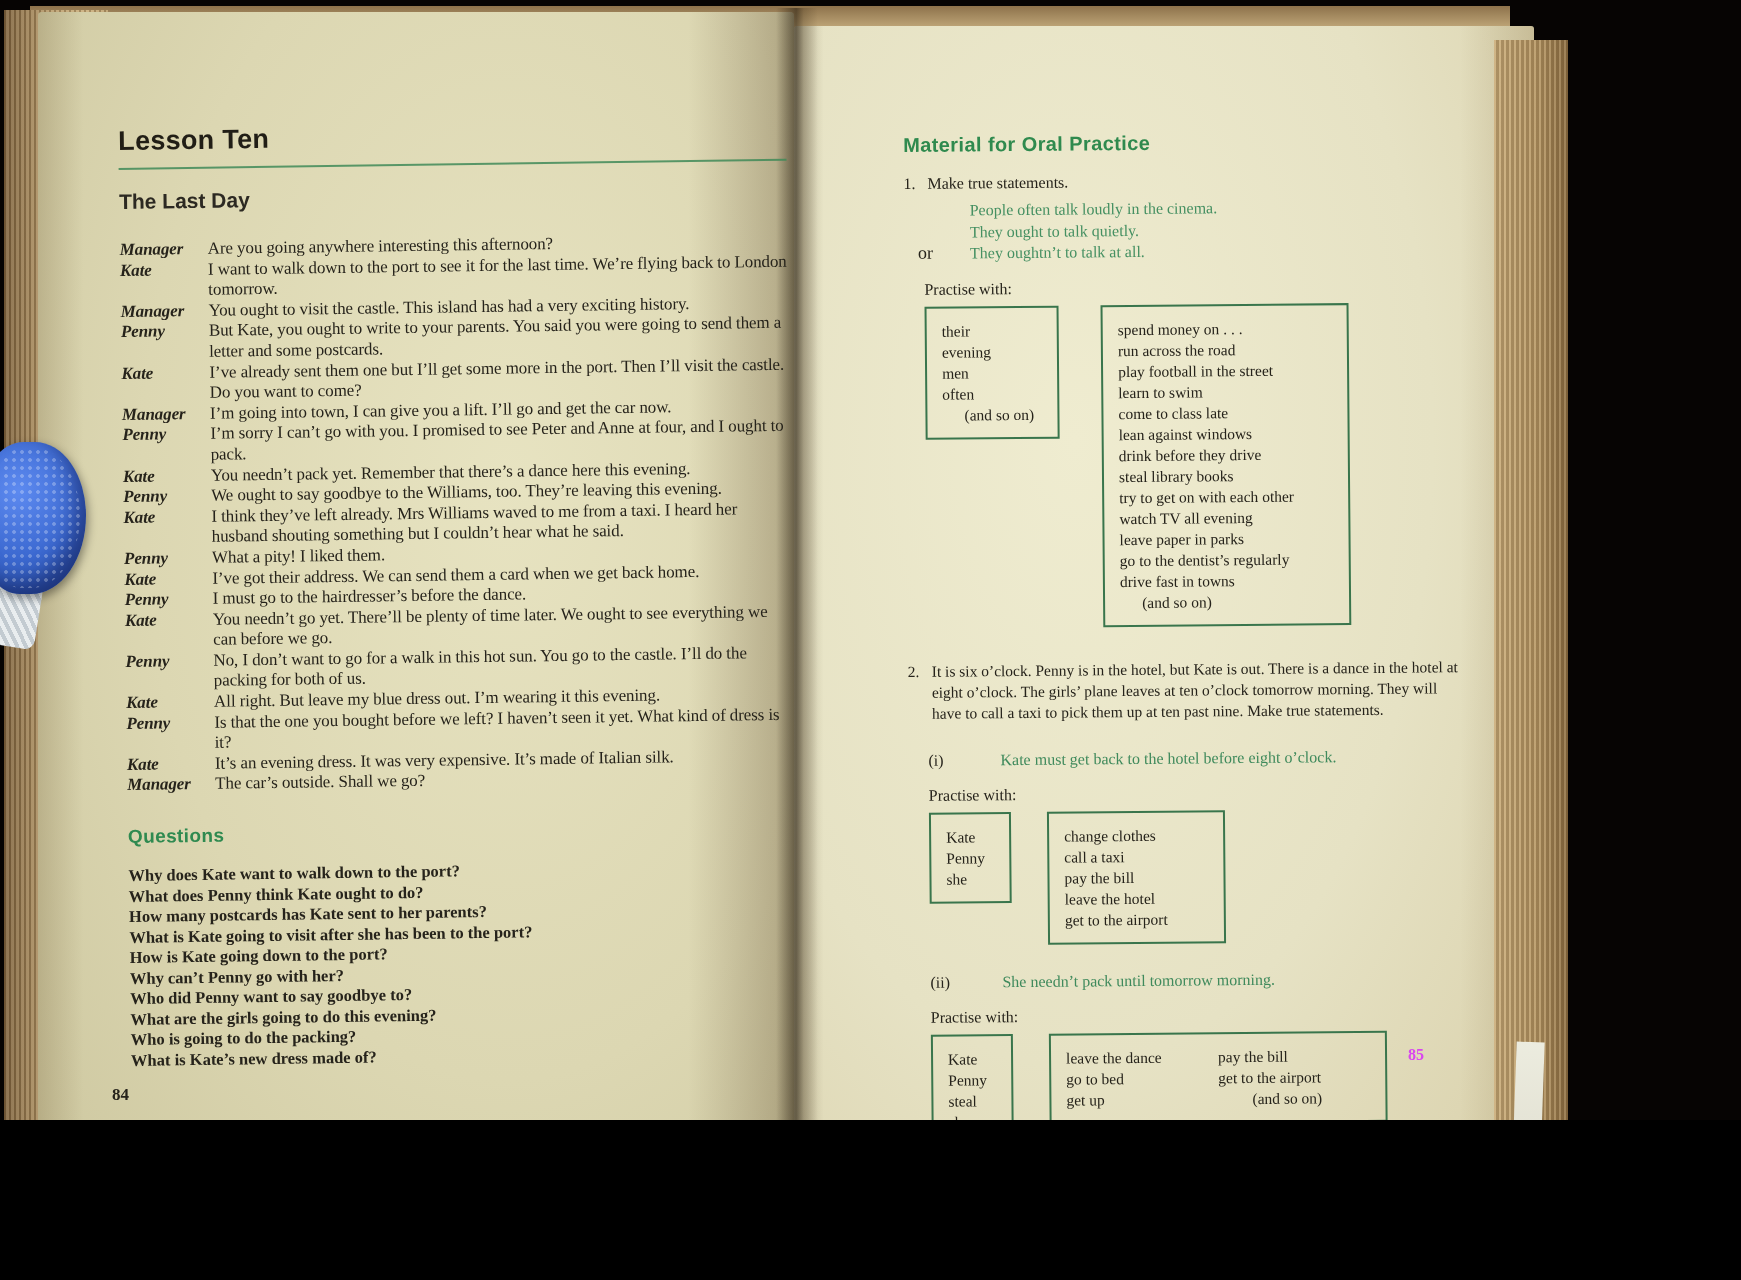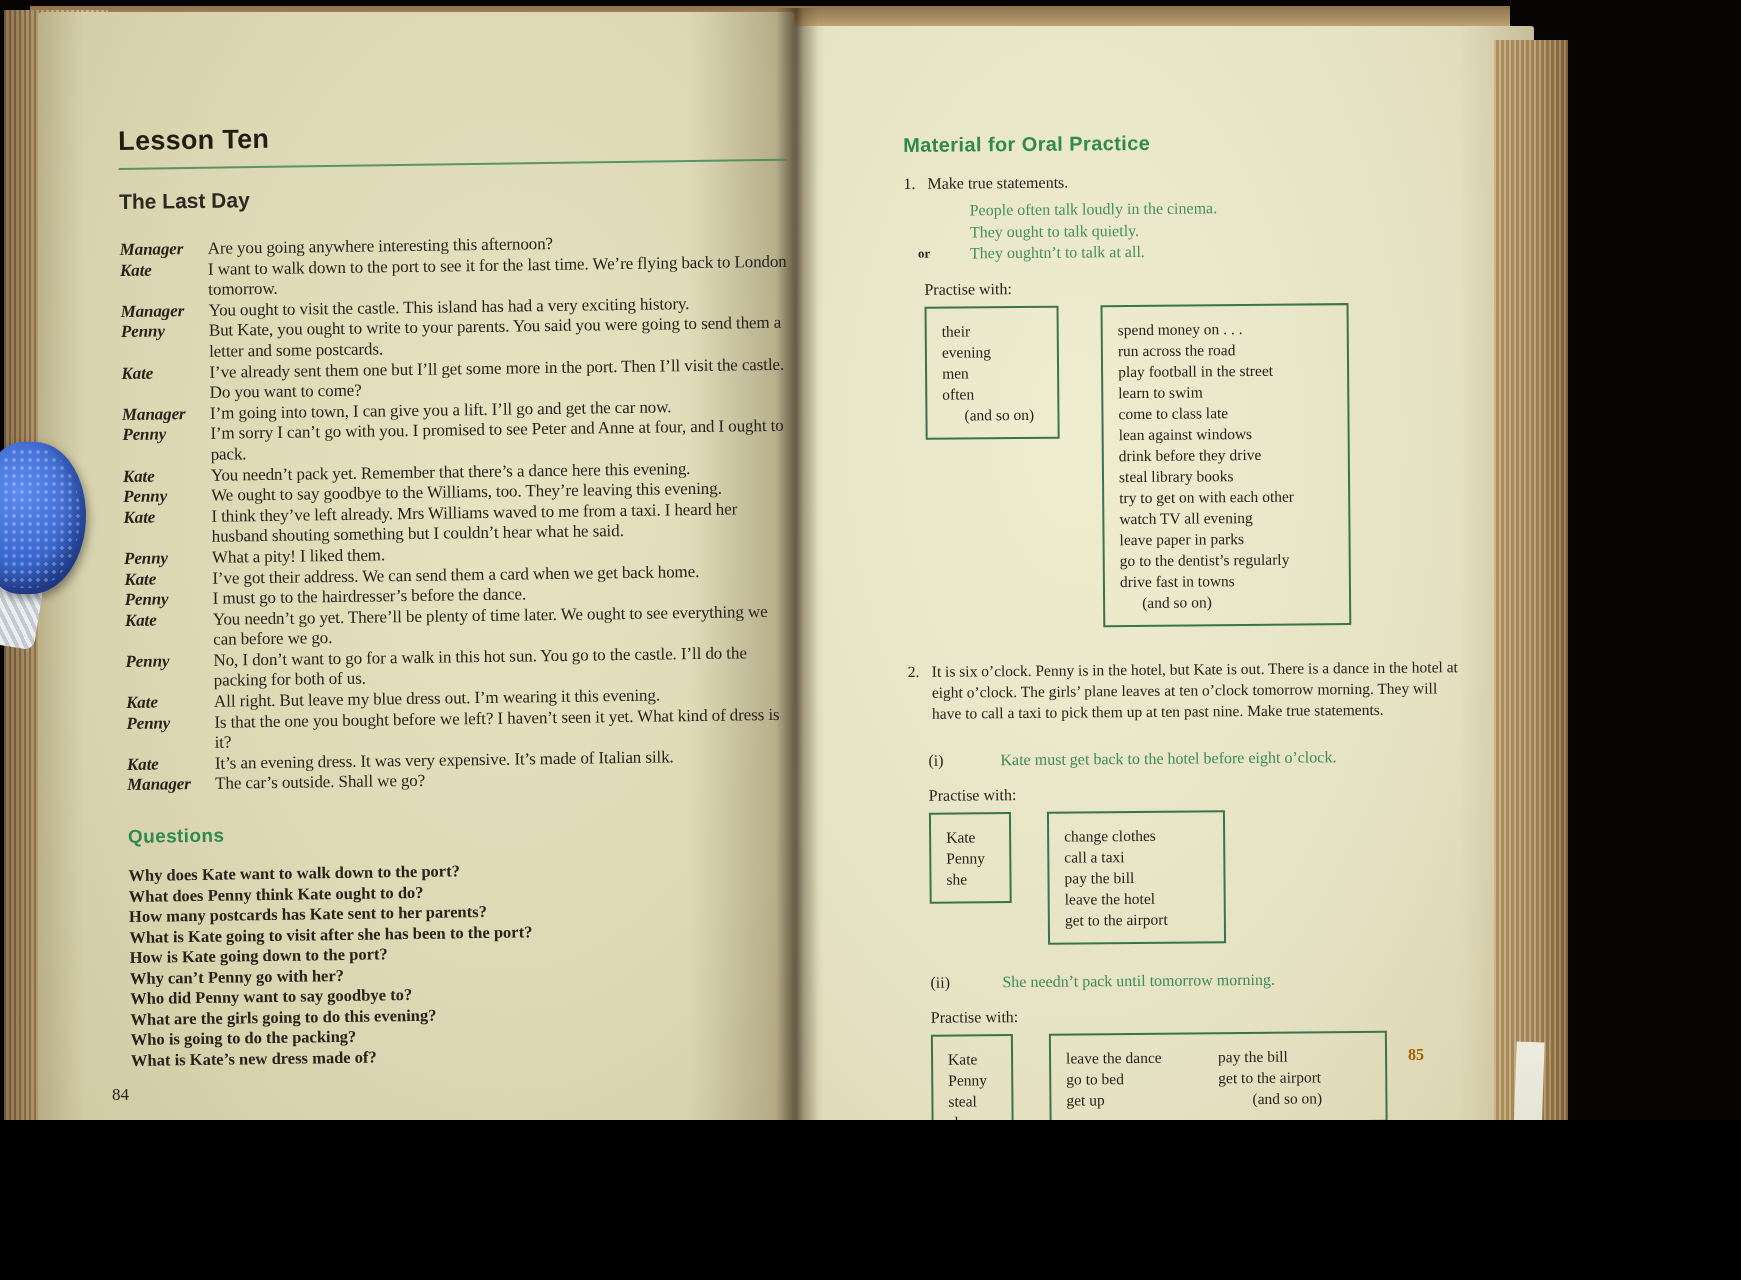--- a/index.html
+++ b/index.html
@@ -48,50 +48,50 @@
     letter-spacing:.3px;margin:0;color:#211e16;}
   .green-rule{height:2px;background:#3f8a58;opacity:.85;margin:11px 0 20px;}
   .section-title{font-family:"Liberation Sans",sans-serif;font-size:21px;font-weight:700;
     margin:0 0 26px;color:#2c2922;}
   .dialogue-row{display:flex;font-size:17px;line-height:20.6px;letter-spacing:-.1px;}
   .speaker{flex:0 0 88px;font-weight:bold;font-style:italic;}
   .line-text{flex:1;}
   .questions-heading{font-family:"Liberation Sans",sans-serif;font-size:19px;font-weight:bold;
     color:#2f8a50;letter-spacing:.4px;margin:30px 0 18px;}
   .question{font-weight:bold;font-size:16.5px;line-height:20.5px;}
-  .pagenum-left{position:absolute;left:112px;top:1085px;font-size:17px;font-weight:normal;z-index:4;color:#26231b;}
+  .pagenum-left{position:absolute;left:112px;top:1085px;font-size:17px;font-weight:bold;z-index:4;color:#26231b;}
   
   .right-content{position:absolute;left:903px;top:134px;width:560px;z-index:4;
     transform:rotate(-0.5deg);transform-origin:top left;color:#26231b;}
   .oral-heading{font-family:"Liberation Sans",sans-serif;font-size:20px;font-weight:bold;
     color:#2f8a4e;letter-spacing:.4px;margin:0 0 16px;}
   .ex-row{display:flex;font-size:16px;line-height:21px;}
   .ex-num{flex:0 0 24px;}
   .ex-body{flex:1;}
   .para2{font-size:15.5px;line-height:21px;margin-top:32px;}
   .examples{position:relative;margin:6px 0 4px 66px;color:#459062;font-size:16px;line-height:21.5px;}
   .alt-row{position:relative;}
-  .or-label{position:absolute;left:-52px;bottom:0;color:#26231b;font-size:13px;font-weight:bold;}
+  .or-label{position:absolute;left:-52px;bottom:0;color:#26231b;font-size:18px;}
   .practise{margin:16px 0 8px 20px;font-size:16px;}
   .boxes-row{display:flex;align-items:flex-start;margin-left:20px;}
   .gbox{border:2px solid #39754c;padding:12px 15px;font-size:15.5px;line-height:21px;}
   .gbox div{white-space:nowrap;}
   .indent-last > div:last-child{padding-left:22px;}
   .indent-last-wide > div:last-child{padding-left:34px;}
   .box-subjects1{width:100px;}
   .box-actions1{width:214px;margin-left:42px;}
   .box-subjects-sm{width:48px;}
   .box-actions-i{width:144px;margin-left:36px;}
   .box-wide{display:flex;margin-left:36px;}
   .box-col1{width:152px;}
   .box-col2{width:152px;}
   .item-row{display:flex;margin:26px 0 0 20px;font-size:16px;line-height:21px;}
   .item-label{flex:0 0 72px;}
   .item-ex{color:#3f8a5c;}
-  .pagenum-right{position:absolute;left:1408px;top:1046px;font-size:16px;font-weight:bold;z-index:4;color:#a16207;}
+  .pagenum-right{position:absolute;left:1408px;top:1046px;font-size:16px;font-weight:bold;z-index:4;color:#d946ef;}
 </style>
 </head>
 <body>
 
 <div class="stage">
 
   <div class="edge-top"></div>
   <div class="edge-left"></div>
   <div class="page-left"></div>
   <div class="page-right"></div>

